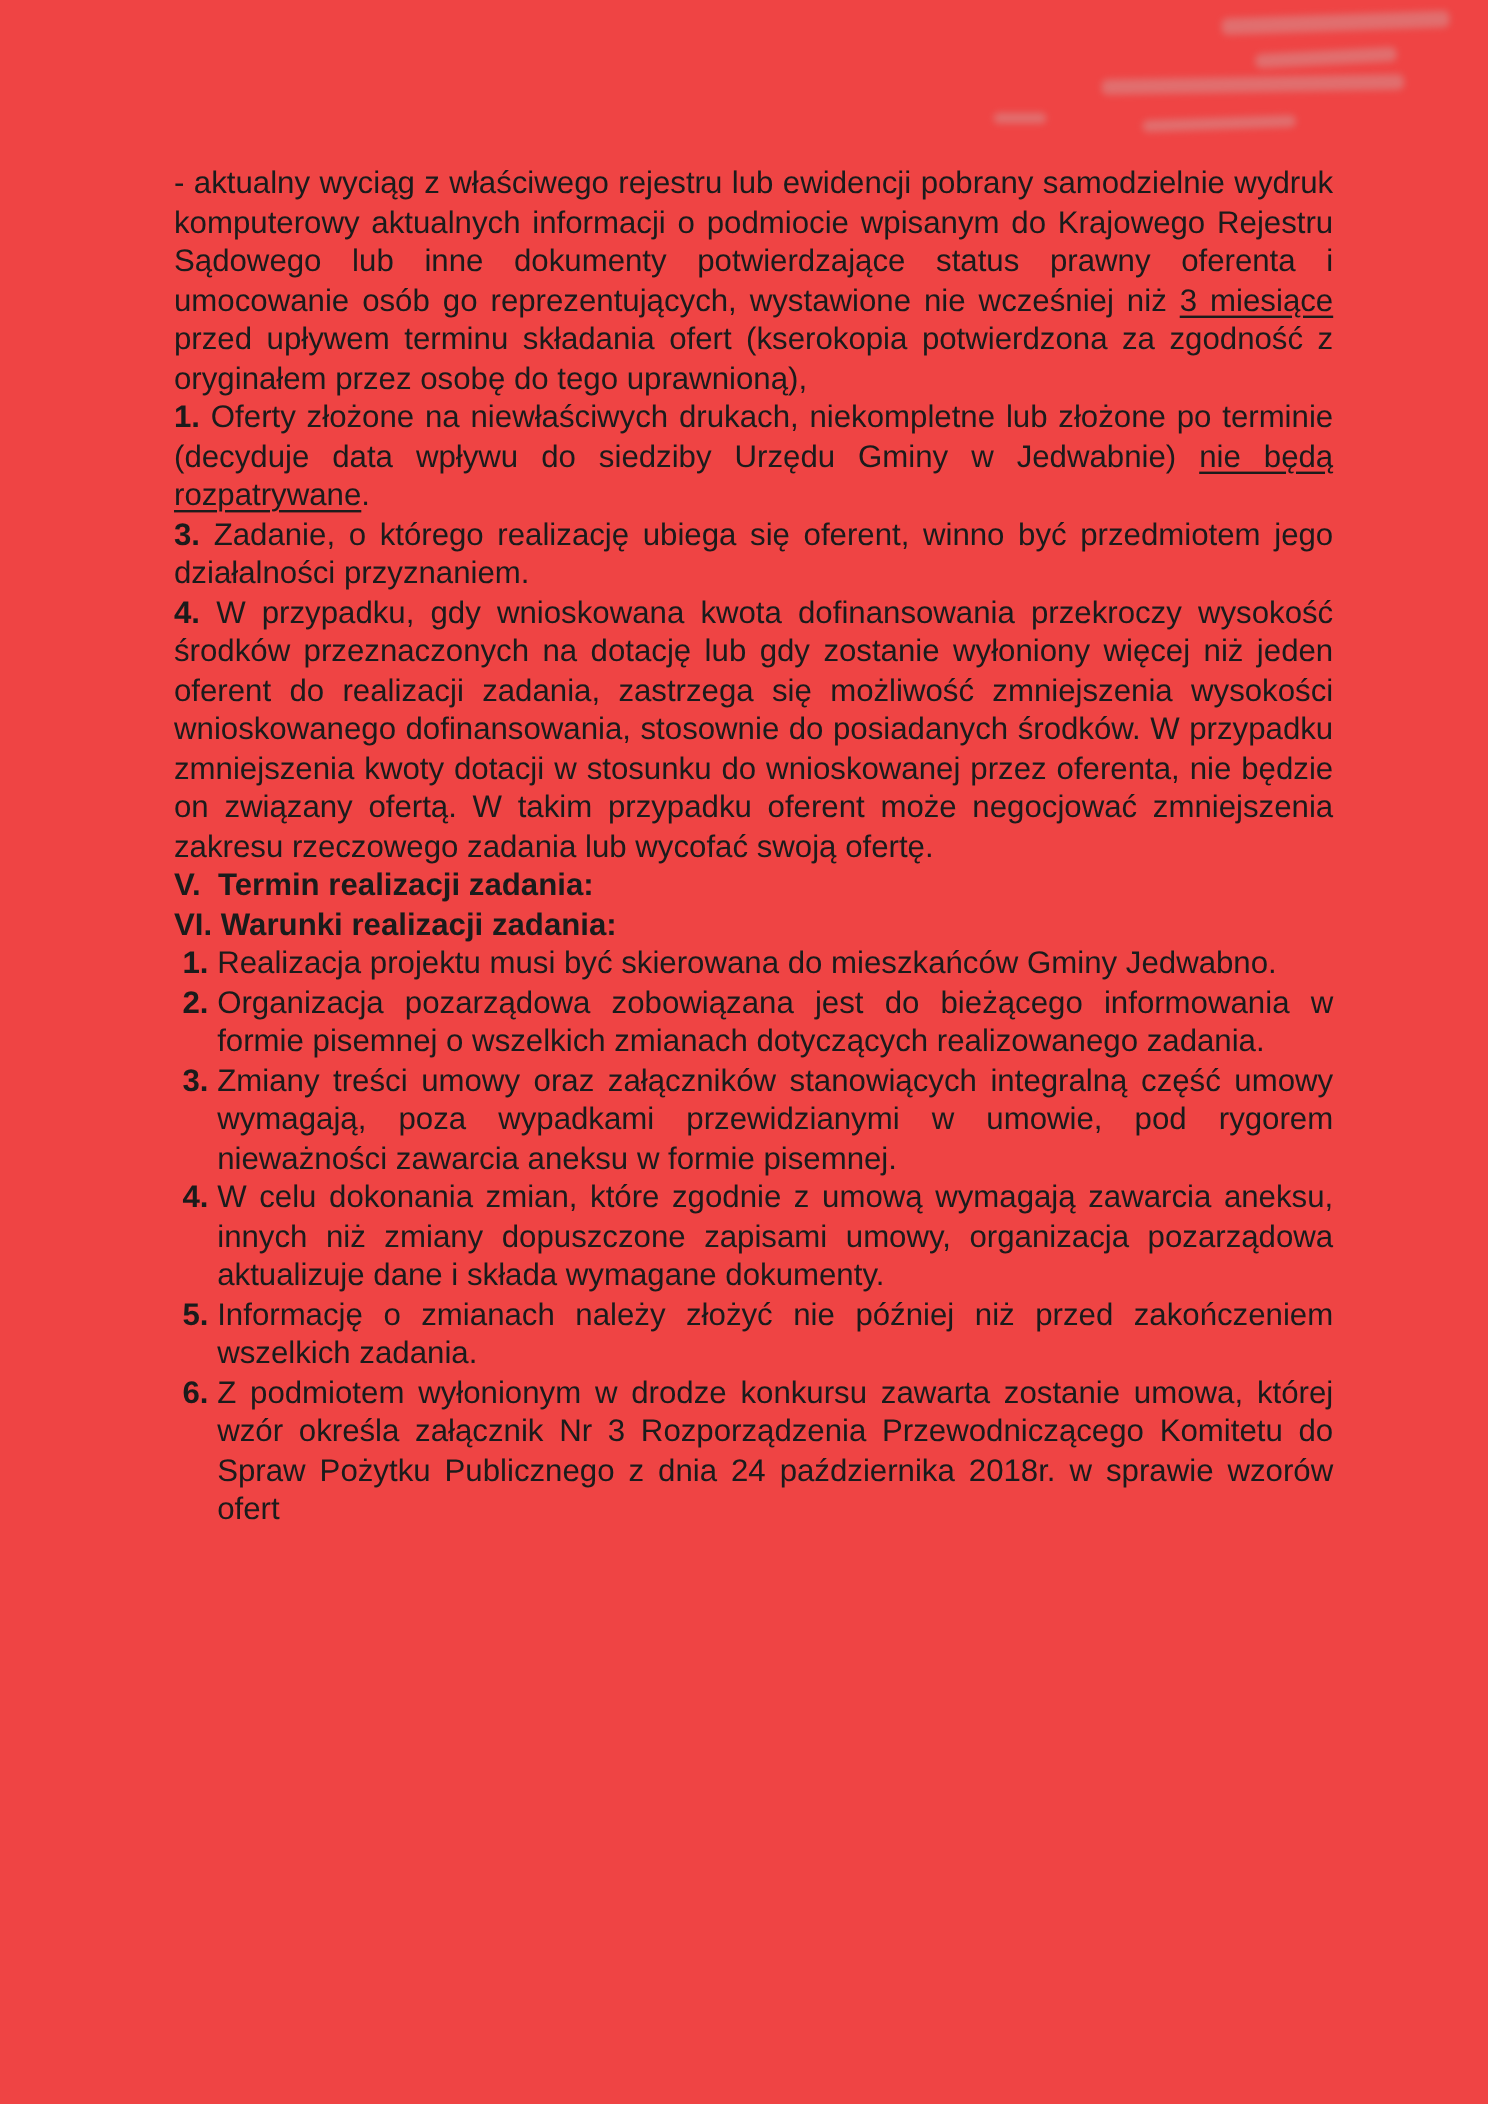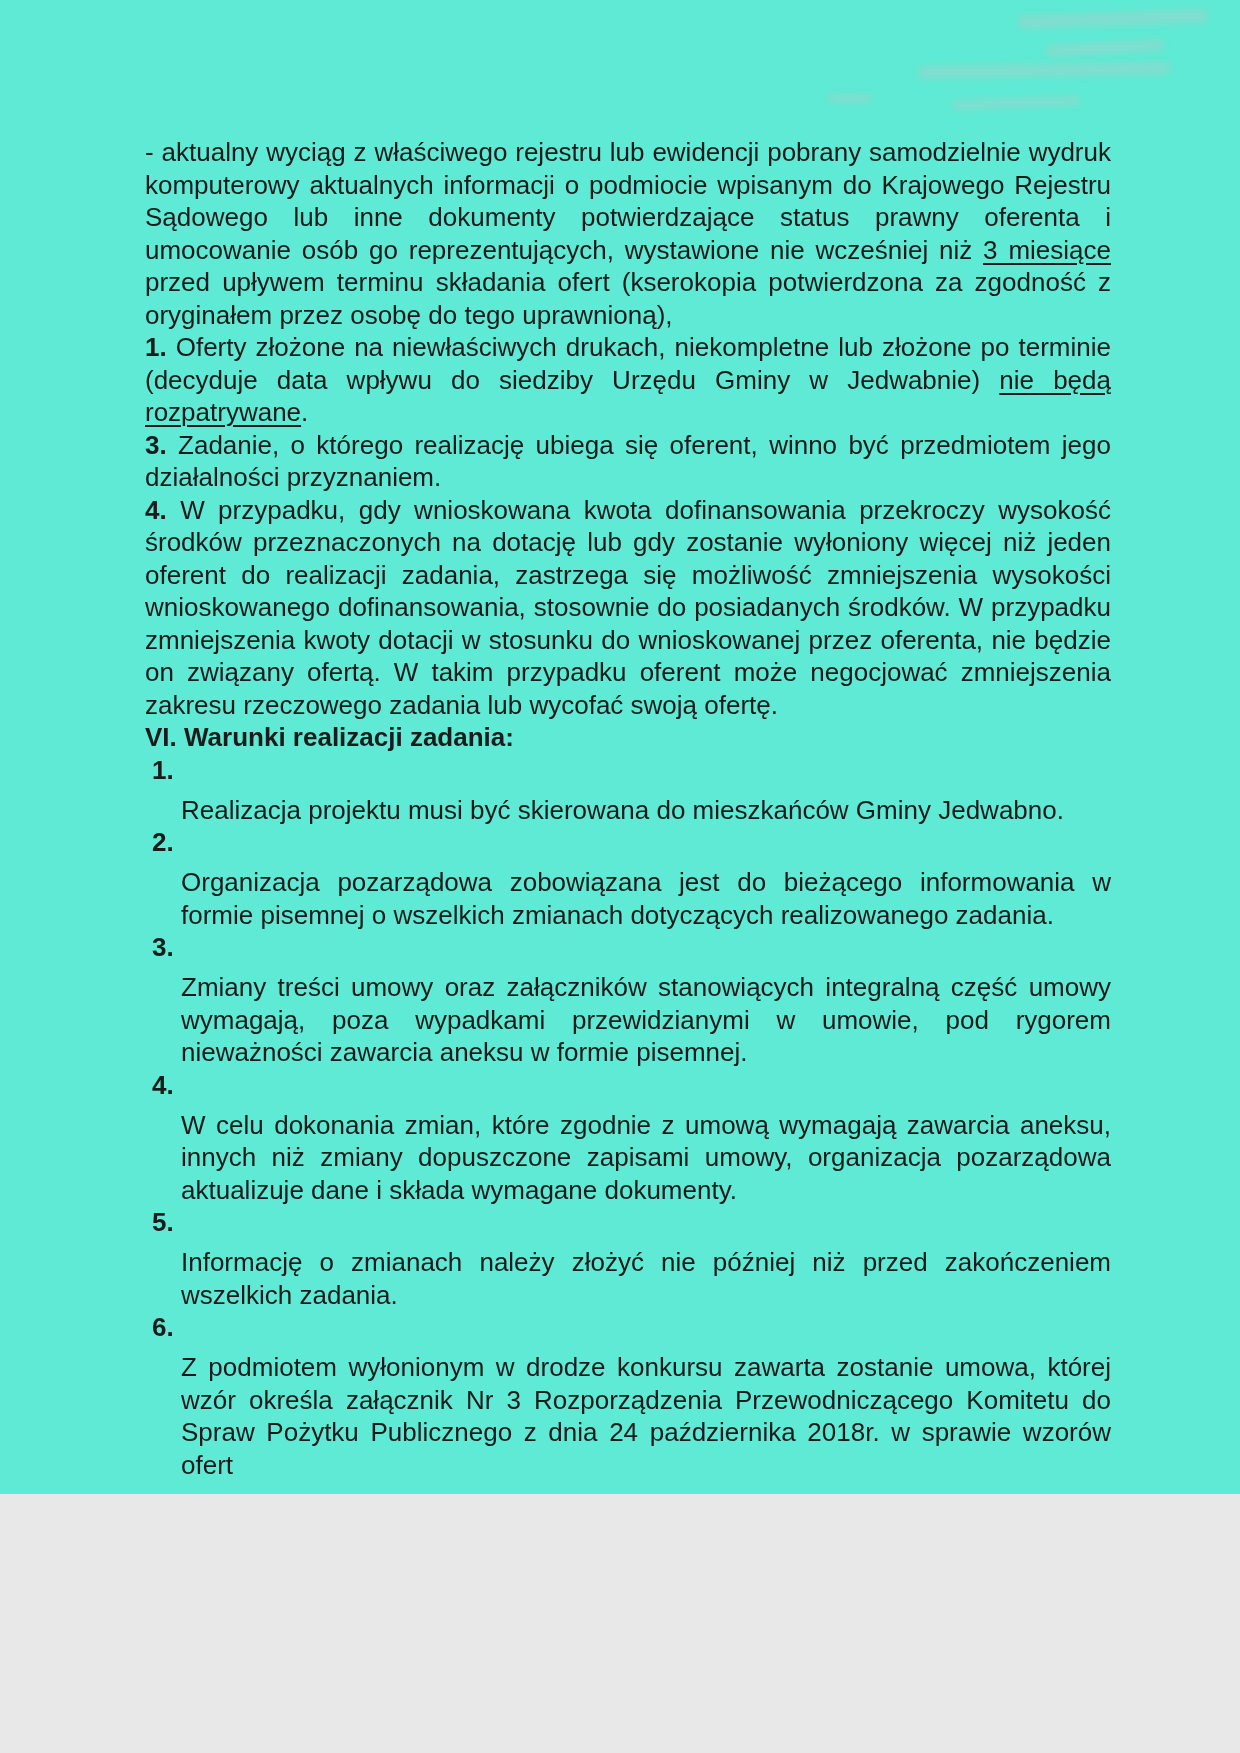--- a/index.html
+++ b/index.html
@@ -3,23 +3,23 @@
 <meta charset="utf-8">
 <style>
   html, body {
     margin: 0;
     padding: 0;
     background: #e8e8e8;
   }
   .page {
     position: relative;
     width: 1240px;
-    height: 1494px;
+    height: 1753px;
     margin: 0 auto;
-    background: #5eead4;
+    background: #ef4444;
     overflow: hidden;
     font-family: "Liberation Sans", "DejaVu Sans", sans-serif;
     color: #1b1b1b;
   }
   .content {
     position: absolute;
     left: 145px;
     top: 136px;
     width: 966px;
     font-size: 26px;
@@ -38,21 +38,21 @@
   .heading { font-weight: 700; }
 
   
   .li2 { display: flex; }
   .li2 .num {
     flex: 0 0 36px;
     box-sizing: border-box;
     padding-left: 7px;
     font-weight: 700;
   }
-  .li2 .txt { flex: 1; text-align: justify; margin-top: 40px; }
+  .li2 .txt { flex: 1; text-align: justify; }
 
   
   .artifact {
     position: absolute;
     background: #c5c5c5;
     opacity: 0.33;
     filter: blur(3px);
     border-radius: 5px;
     pointer-events: none;
   }
@@ -74,20 +74,21 @@
   <div class="artifact a5"></div>
 
   <div class="content">
 
     <p><span>- aktualny wyciąg z właściwego rejestru lub ewidencji pobrany samodzielnie wydruk komputerowy aktualnych informacji o podmiocie wpisanym do Krajowego Rejestru Sądowego lub inne dokumenty potwierdzające status prawny oferenta i umocowanie osób go reprezentujących, wystawione nie wcześniej niż </span><span class="seg-u">3 miesiące</span><span> przed upływem terminu składania ofert (kserokopia potwierdzona za zgodność z oryginałem przez osobę do tego uprawnioną),</span></p>
 
     <p class="mt-blank"><span class="seg-b">1.</span><span> Oferty złożone na niewłaściwych drukach, niekompletne lub złożone po terminie (decyduje data wpływu do siedziby Urzędu Gminy w Jedwabnie) </span><span class="seg-u">nie będą rozpatrywane</span><span>.</span></p>
     <p><span class="seg-b">3.</span><span> Zadanie, o którego realizację ubiega się oferent, winno być przedmiotem jego działalności przyznaniem.</span></p>
     <p><span class="seg-b">4.</span><span> W przypadku, gdy wnioskowana kwota dofinansowania przekroczy wysokość środków przeznaczonych na dotację lub gdy zostanie wyłoniony więcej niż jeden oferent do realizacji zadania, zastrzega się możliwość zmniejszenia wysokości wnioskowanego dofinansowania, stosownie do posiadanych środków. W przypadku zmniejszenia kwoty dotacji w stosunku do wnioskowanej przez oferenta, nie będzie on związany ofertą. W takim przypadku oferent może negocjować zmniejszenia zakresu rzeczowego zadania lub wycofać swoją ofertę.</span></p>
 
+    <p class="heading mt-sec">V.&nbsp; Termin realizacji zadania:</p>
 
     <p class="heading mt-sec2">VI. Warunki realizacji zadania:</p>
 
     <div class="li2">
       <span class="num">1.</span>
       <span class="txt"><span>Realizacja projektu musi być skierowana do mieszkańców Gminy Jedwabno.</span></span>
     </div>
     <div class="li2">
       <span class="num">2.</span>
       <span class="txt"><span>Organizacja pozarządowa zobowiązana jest do bieżącego informowania w formie pisemnej o wszelkich zmianach dotyczących realizowanego zadania.</span></span>

